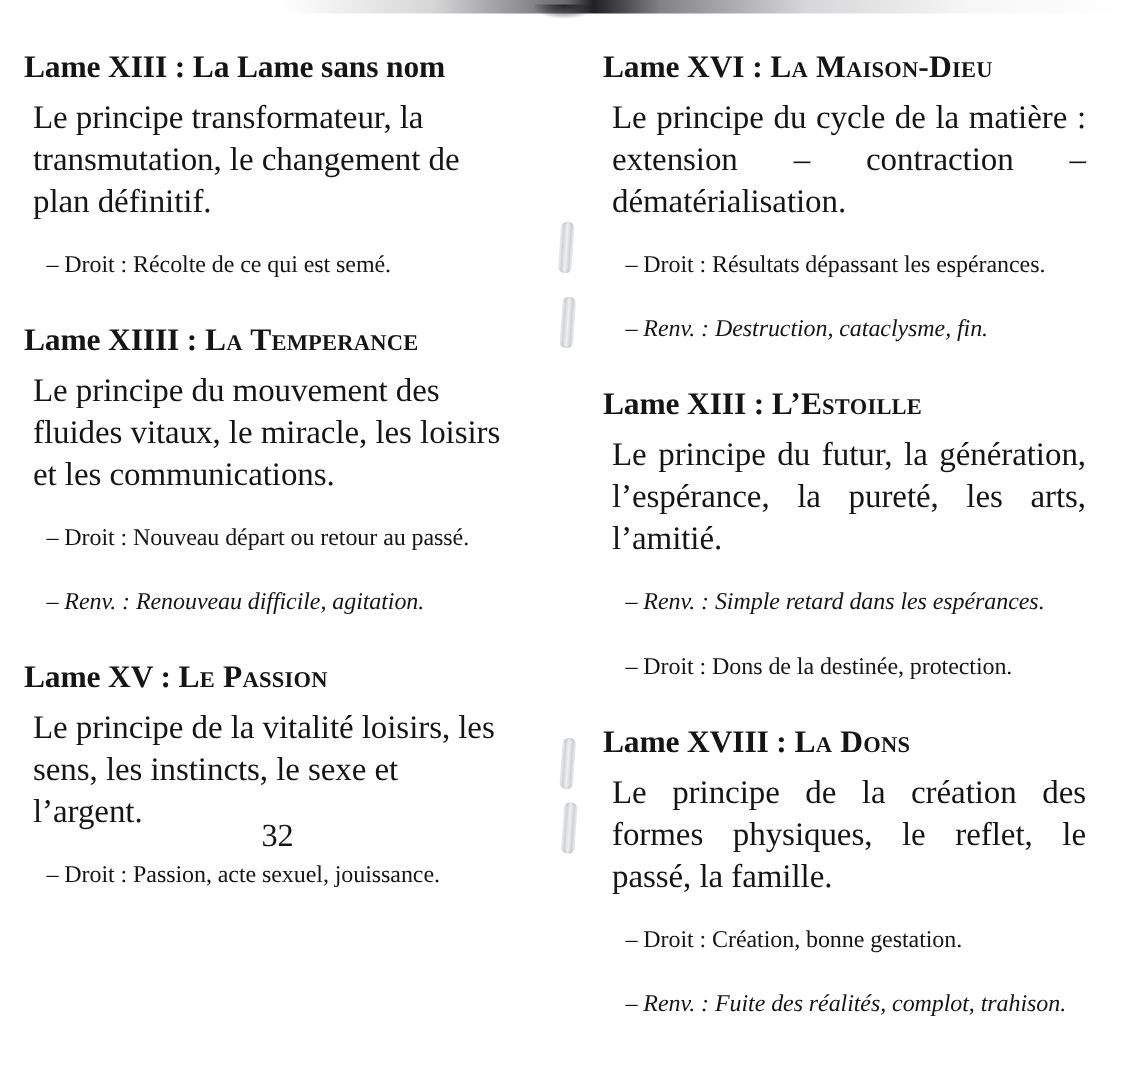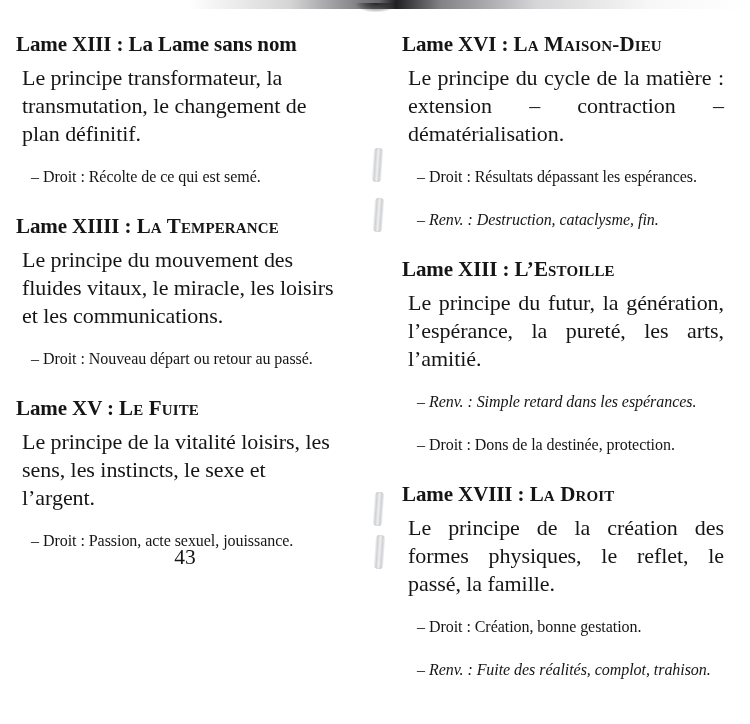--- a/index.html
+++ b/index.html
@@ -154,35 +154,37 @@
   </div>
 
   <div class="gap"></div>
 
   <div class="entry">
     <p class="entry-heading"><span>Lame XIIII : </span><span class="smallcaps">La Temperance</span></p>
     <p class="entry-principle ragged">Le principe du mouvement des fluides vitaux, le miracle, les loisirs et les communications.</p>
     <ul class="meaning-list">
       <li class="meaning"><span class="dash">–</span>
         <span>Droit : </span><span>Nouveau départ ou retour au passé.</span></li>
-    </ul>
-  </div>
-
-  <div class="gap"></div>
-
-  <div class="entry">
-    <p class="entry-heading"><span>Lame XV : </span><span class="smallcaps">Le Fuite</span></p>
+      <li class="meaning italic ragged"><span class="dash">–</span>
+        <span>Renv. : </span><span>Renouveau difficile, agitation.</span></li>
+    </ul>
+  </div>
+
+  <div class="gap"></div>
+
+  <div class="entry">
+    <p class="entry-heading"><span>Lame XV : </span><span class="smallcaps">Le Passion</span></p>
     <p class="entry-principle ragged">Le principe de la vitalité loisirs, les sens, les instincts, le sexe et l’argent.</p>
     <ul class="meaning-list">
       <li class="meaning"><span class="dash">–</span>
         <span>Droit : </span><span>Passion, acte sexuel, jouissance.</span></li>
     </ul>
   </div>
 
-  <div class="page-number" id="page-number-left">43</div>
+  <div class="page-number" id="page-number-left">32</div>
 </div>
 
 <div class="page" id="page-right">
 
   <div class="entry">
     <p class="entry-heading"><span>Lame XVI : </span><span class="smallcaps">La Maison-Dieu</span></p>
     <p class="entry-principle">Le principe du cycle de la matière : extension – contraction – dématérialisation.</p>
     <ul class="meaning-list">
       <li class="meaning ragged"><span class="dash">–</span>
         <span>Droit : </span><span>Résultats dépassant les espérances.</span></li>
@@ -200,21 +202,21 @@
       <li class="meaning italic ragged"><span class="dash">–</span>
         <span>Renv. : </span><span>Simple retard dans les espérances.</span></li>
       <li class="meaning ragged"><span class="dash">–</span>
         <span>Droit : </span><span>Dons de la destinée, protection.</span></li>
     </ul>
   </div>
 
   <div class="gap"></div>
 
   <div class="entry">
-    <p class="entry-heading"><span>Lame XVIII : </span><span class="smallcaps">La Droit</span></p>
+    <p class="entry-heading"><span>Lame XVIII : </span><span class="smallcaps">La Dons</span></p>
     <p class="entry-principle">Le principe de la création des formes physiques, le reflet, le passé, la famille.</p>
     <ul class="meaning-list">
       <li class="meaning ragged"><span class="dash">–</span>
         <span>Droit : </span><span>Création, bonne gestation.</span></li>
       <li class="meaning italic ragged"><span class="dash">–</span>
         <span>Renv. : </span><span>Fuite des réalités, complot, trahison.</span></li>
     </ul>
   </div>
 
 </div>

